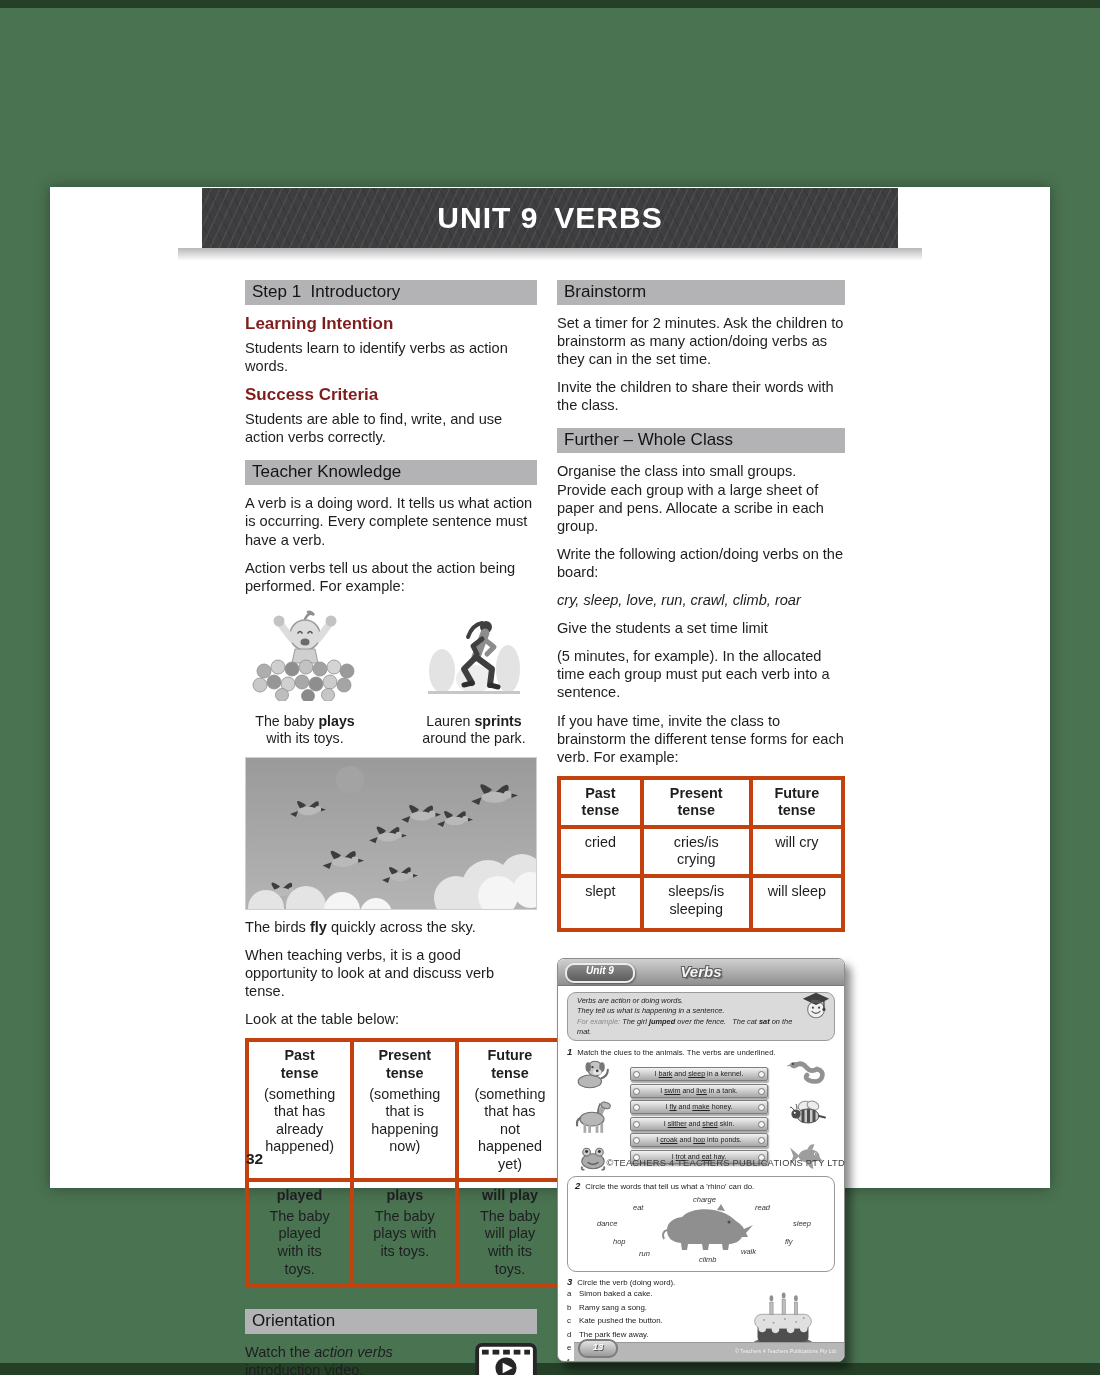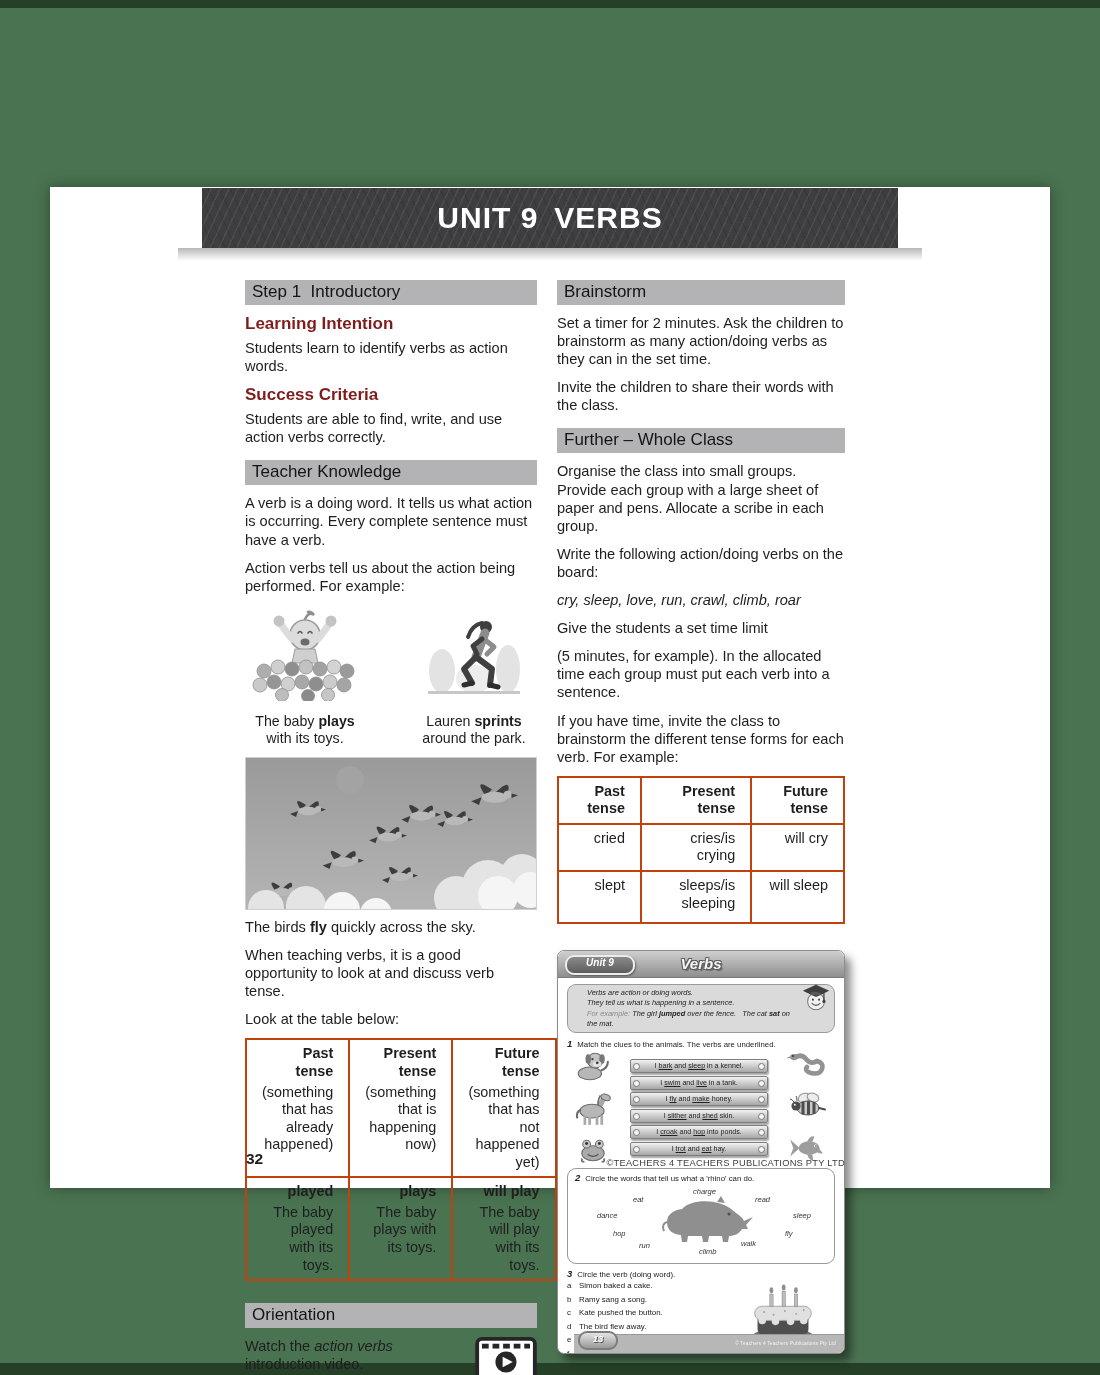--- a/index.html
+++ b/index.html
@@ -50,21 +50,21 @@
   
   .fig-row{display:flex;justify-content:space-between;align-items:flex-end;margin:4px 4px 2px;}
   figure{margin:0;text-align:center;}
   figcaption{font-size:14.2px;line-height:1.2;margin-top:8px;}
 
   .birds-fig{margin:10px 0 8px;}
   .birds-fig svg{display:block;border:1px solid #cfcfcf;}
 
   
   table{border-collapse:collapse;width:100%;margin:2px 0 0;}
-  th,td{border:2px solid #c2410c;padding:5px 15px;text-align:right;vertical-align:top;font-size:14.4px;font-weight:normal;line-height:1.22;}
+  th,td{border:4px solid #c2410c;padding:5px 15px;text-align:center;vertical-align:top;font-size:14.4px;font-weight:normal;line-height:1.22;}
   .tt-word{font-weight:bold;display:block;margin-bottom:3px;}
   .tt-title{font-weight:bold;display:block;margin-bottom:3px;}
   .lt td{height:84px;}
   .lt th{height:86px;}
   .rt th{font-weight:bold;}
   .rt .r1 td{height:34px;}
   .rt .r2 td{height:40px;}
 
   
   .orient-row{display:flex;gap:12px;align-items:flex-start;}
@@ -91,21 +91,21 @@
     background:linear-gradient(#8a8a8a,#5d5d5d);
     border:2px solid #ececec;border-radius:9px;box-shadow:1px 1px 2px rgba(0,0,0,.4);
     color:#fff;font-weight:bold;font-style:italic;font-size:10px;line-height:12px;text-align:center;
   }
   .ws-title{
     position:absolute;left:0;right:0;top:4px;text-align:center;
     font-weight:bold;font-style:italic;font-size:15px;color:#f6f6f6;
     text-shadow:-1px -1px 0 #5e5e5e,1px -1px 0 #5e5e5e,-1px 1px 0 #5e5e5e,1px 1px 0 #5e5e5e,2px 2px 1px rgba(0,0,0,.35);
   }
   .ws-info{
-    position:relative;margin:6px 9px 5px;padding:3px 38px 3px 19px;
+    position:relative;margin:6px 9px 5px;padding:3px 38px 3px 9px;
     background:#dadada;border:1px solid #9a9a9a;border-radius:9px;
     font-style:italic;font-size:7.4px;line-height:1.4;
   }
   .ws-info .lbl{color:#8a8a8a;}
   .ws-scholar{position:absolute;right:3px;top:-6px;}
   .ws-ex{margin:0 9px;}
   .ws-num{font-weight:bold;font-style:italic;font-size:9.5px;margin-right:5px;}
   .ws-prompt{font-size:7.8px;}
   .ex1-grid{display:grid;grid-template-columns:52px 1fr 56px;column-gap:11px;align-items:center;margin-top:2px;}
   .an-col{display:flex;flex-direction:column;align-items:center;justify-content:space-between;height:112px;}
@@ -507,21 +507,21 @@
         <div class="ex3-item">
             <span class="ltr">b</span>
             <span>Ramy sang a song.</span>
           </div>
         <div class="ex3-item">
             <span class="ltr">c</span>
             <span>Kate pushed the button.</span>
           </div>
         <div class="ex3-item">
             <span class="ltr">d</span>
-            <span>The bird flew away.</span>
+            <span>The park flew away.</span>
           </div>
         <div class="ex3-item">
             <span class="ltr">e</span>
             <span>The monkey climbed the tree.</span>
           </div>
         <div class="ex3-item">
             <span class="ltr">f</span>
             <span>Mum jogged down the road.</span>
           </div>
         <svg class="ex3-cake" width="80" height="66" viewBox="0 0 84 70">

